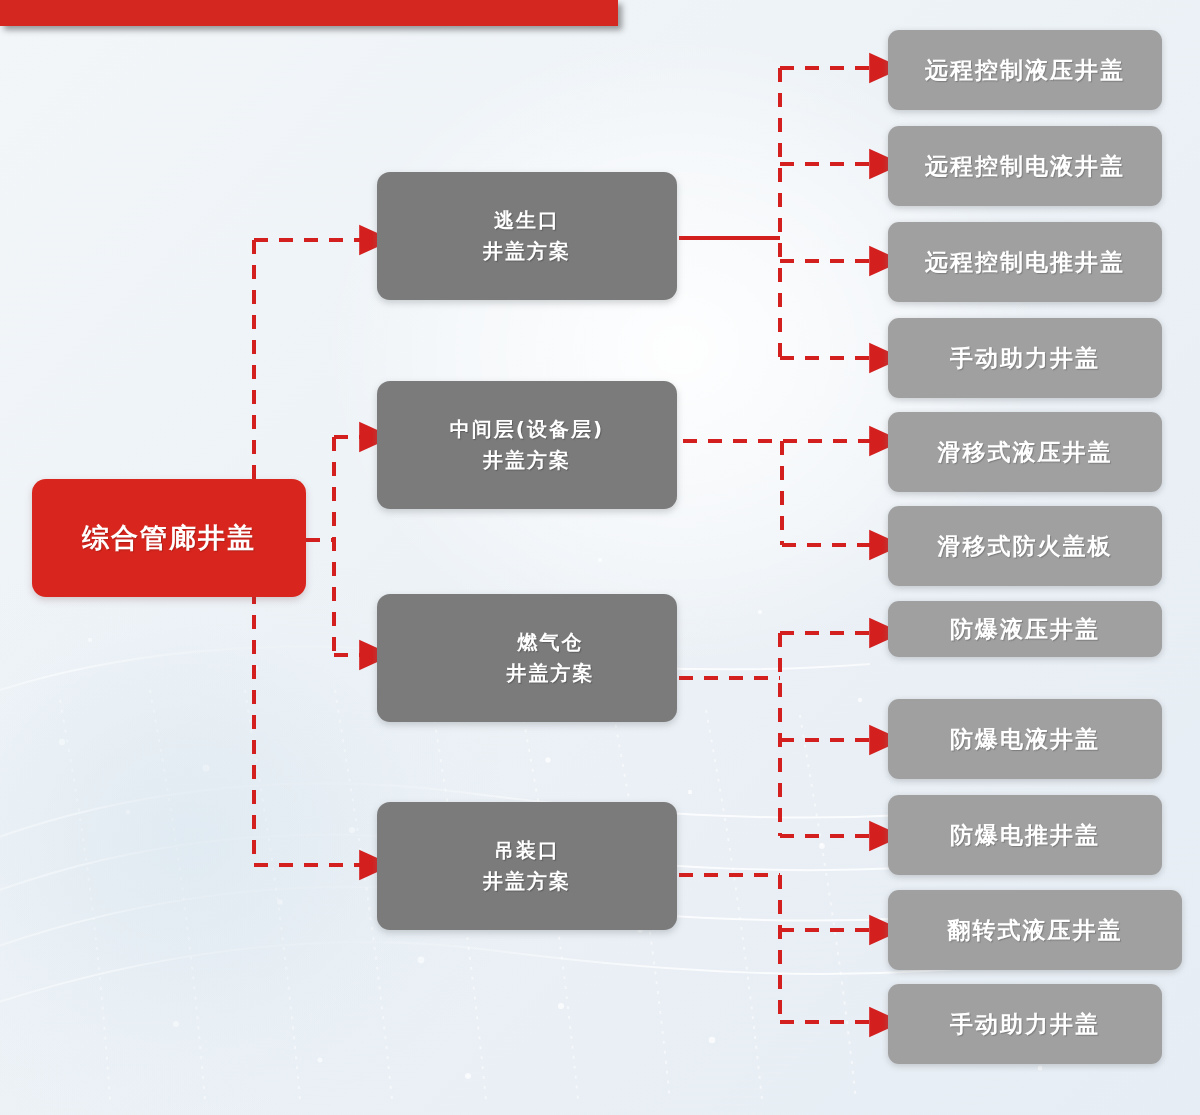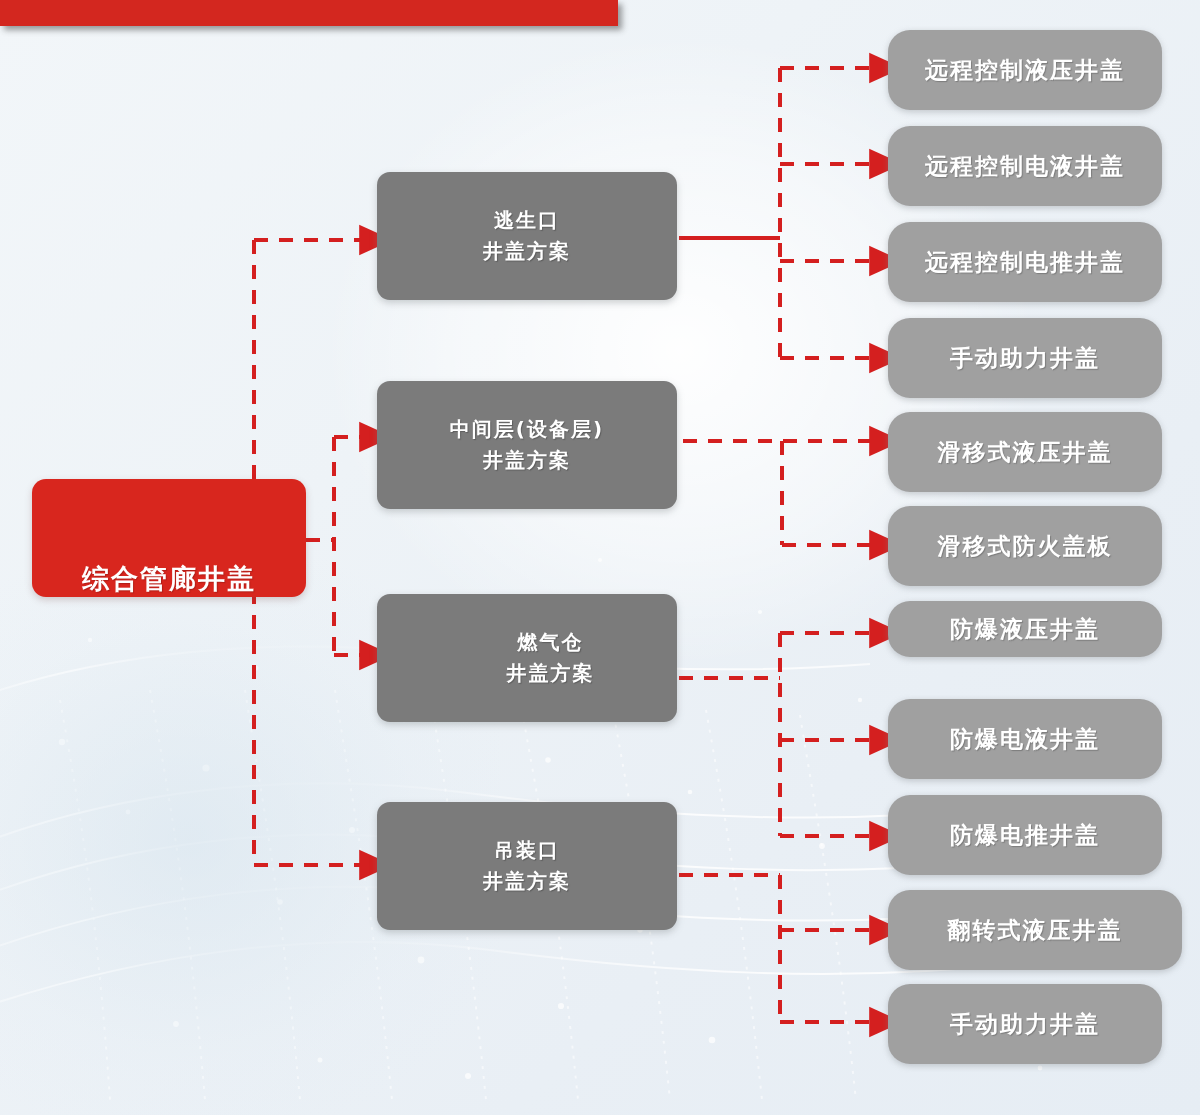--- a/index.html
+++ b/index.html
@@ -72,34 +72,33 @@
     text-align: center;
     letter-spacing: 2px;
   }
   .node-root {
     background: #d8261e;
     border-radius: 14px;
     font-size: 27px;
     font-weight: bold;
     box-shadow: 0 3px 7px rgba(120,70,70,0.25);
     text-shadow: 1px 1px 1px rgba(130,20,15,0.45);
-    justify-content: flex-end;
   }
   .node-mid {
     background: #7b7b7b;
     border-radius: 13px;
     font-size: 20px;
     font-weight: bold;
     line-height: 1.55;
     box-shadow: 0 3px 7px rgba(120,125,130,0.35);
     text-shadow: 1px 1px 1px rgba(70,70,70,0.55);
   }
   .node-leaf {
     background: #a0a0a0;
-    border-radius: 22px;
+    border-radius: 11px;
     font-size: 23px;
     font-weight: bold;
     box-shadow: 0 2px 6px rgba(130,135,140,0.4);
     text-shadow: 1px 1px 1px rgba(90,90,90,0.5);
   }
   .node-line {
     display: block;
     white-space: nowrap;
   }
 </style>

